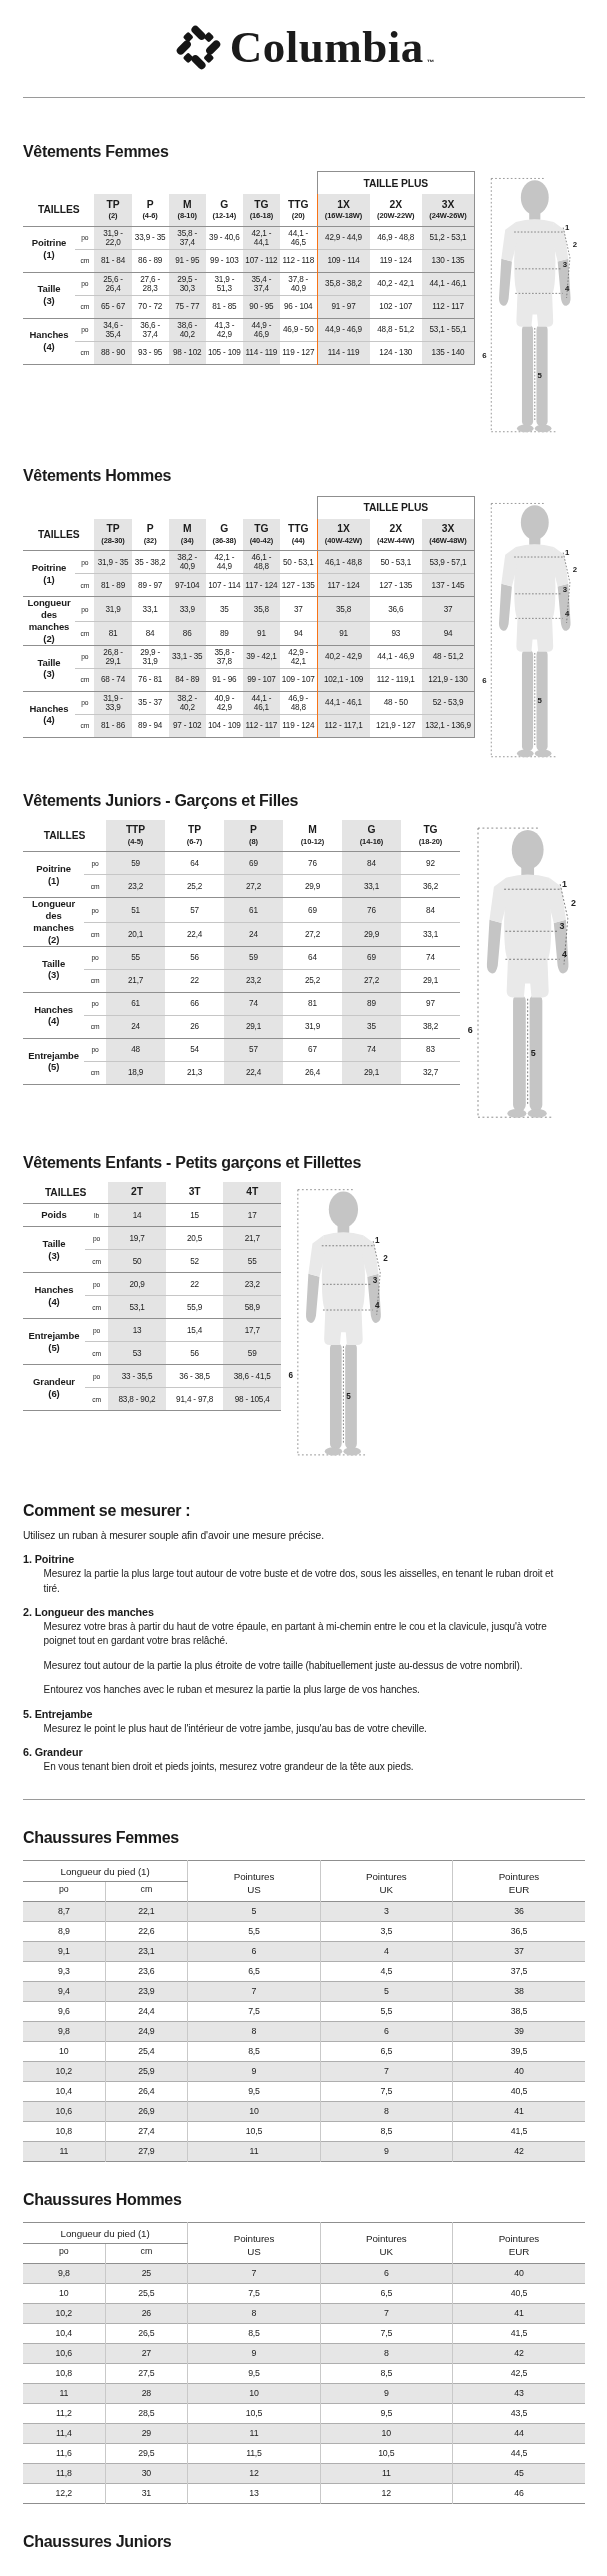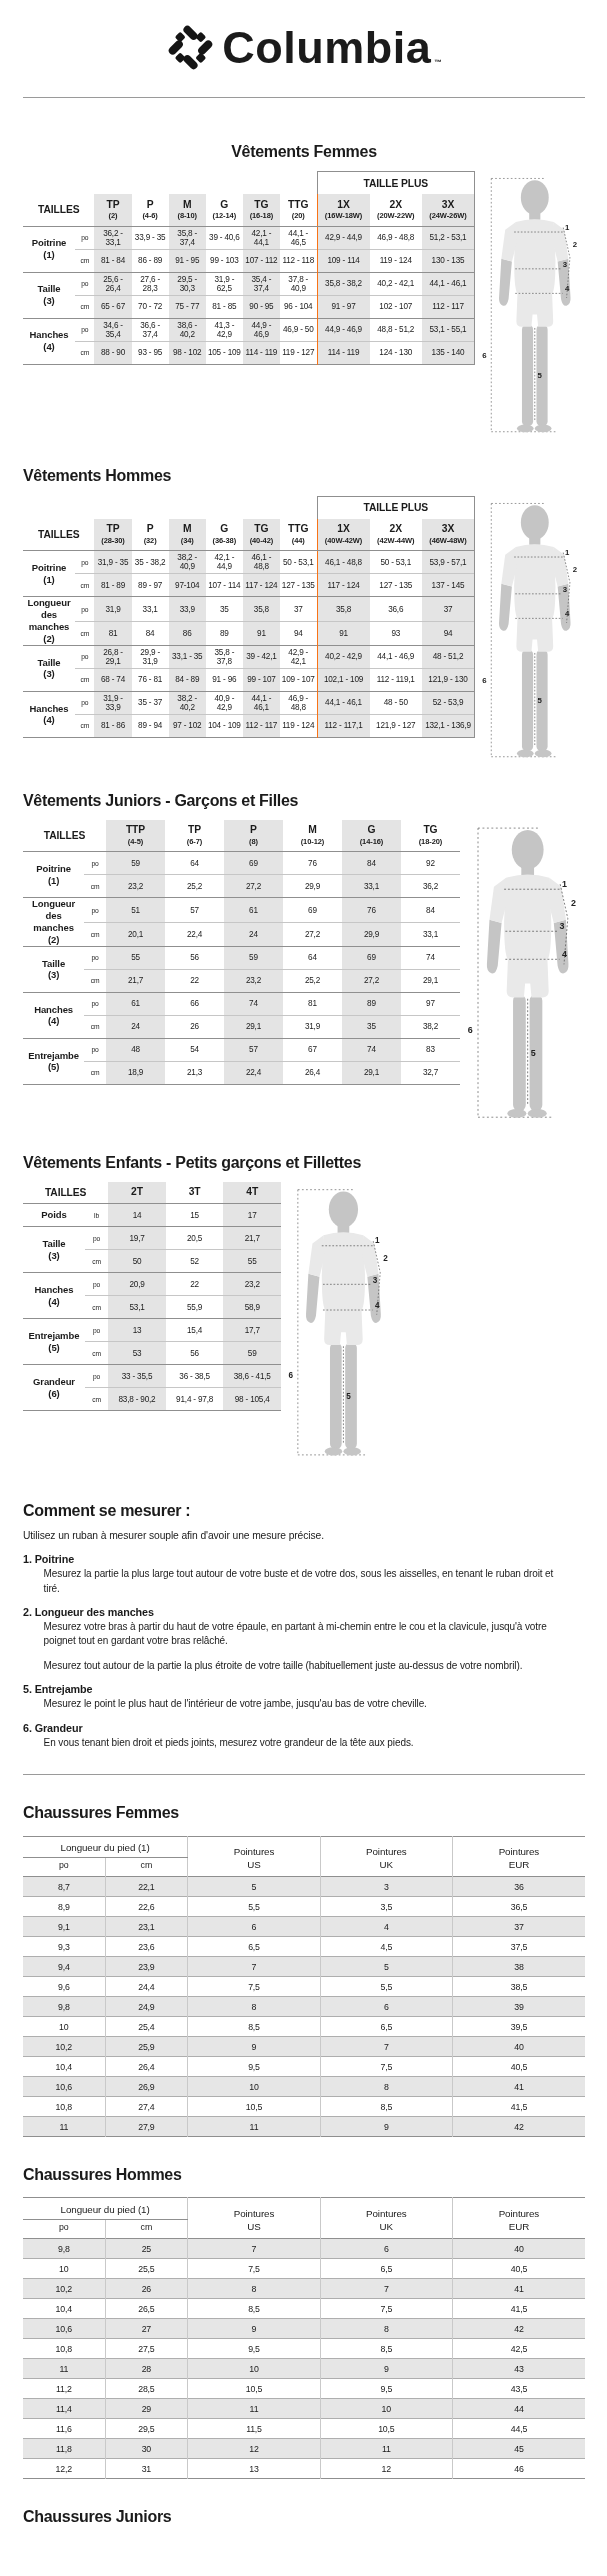--- a/index.html
+++ b/index.html
@@ -7,27 +7,27 @@
   body {
     width: 608px; margin: 0 auto; background: #fff;
     font-family: "Liberation Sans", sans-serif; color: #1b1b1b;
     letter-spacing: -0.1px;
   }
   .page { padding: 0 23px 31px; }
 
   
   .logo-block { display:flex; justify-content:center; align-items:center; gap:7.2px; padding: 23px 0 17.5px; }
   .logo-emblem svg { display:block; }
-  .wordmark { font-family:Liberation Sans, sans-serif; font-weight:bold; font-size:45px; line-height:1; letter-spacing:0.5px; }
+  .wordmark { font-family:Liberation Serif, serif; font-weight:bold; font-size:45px; line-height:1; letter-spacing:0.5px; }
   .tm { font-size:7.7px; font-weight:bold; align-self:flex-end; margin-bottom:5.2px; margin-left:-4.1px; }
   hr.rule { border:none; border-top:1px solid #9a9a9a; margin: 7.2px 0 0; }
 
   
   .section-title { font-size:16px; font-weight:bold; letter-spacing:-0.3px; margin: 29px 0 10.3px; }
-  .first-title { margin-top: 45px; text-align: center; }
+  .first-title { margin-top: 45px; }
 
   
   .clothing-wrap { display:grid; grid-template-columns: 1fr 106px; column-gap: 4px; align-items:start; }
   .clothing-wrap--juniors { grid-template-columns: 1fr 121px; }
   .clothing-wrap--small { grid-template-columns: 258px 111px 1fr; }
   table.clothing { border-collapse:collapse; width:100%; table-layout:fixed; border-bottom:1px solid #8f8f8f; }
   .clothing th, .clothing td { text-align:center; vertical-align:middle; }
   .clothing .tp-spacer { border:none; }
   .clothing .tp-label { border:1px solid #8f8f8f; border-bottom:none; font-size:10.3px; font-weight:bold; height:23px; }
   .clothing tr.size-head th { border-bottom:1px solid #8f8f8f; padding:4.1px 1px 4.6px; }
@@ -154,21 +154,21 @@
                 </th>
               </tr>
             </thead>
             <tbody>
               <tr class="group-first">
                 <td class="label" rowspan="2">
                   <div>Poitrine</div>
                   <div>(1)</div>
                 </td>
                 <td class="unit">po</td>
-                <td class="val band">36,2 - 33,1</td>
+                <td class="val band">31,9 - 22,0</td>
                 <td class="val">33,9 - 35</td>
                 <td class="val band">35,8 - 37,4</td>
                 <td class="val">39 - 40,6</td>
                 <td class="val band">42,1 - 44,1</td>
                 <td class="val">44,1 - 46,5</td>
                 <td class="val band tp-left">42,9 - 44,9</td>
                 <td class="val">46,9 - 48,8</td>
                 <td class="val band tp-right">51,2 - 53,1</td>
               </tr>
               <tr class="subrow">
@@ -185,21 +185,21 @@
               </tr>
               <tr class="group-first">
                 <td class="label" rowspan="2">
                   <div>Taille</div>
                   <div>(3)</div>
                 </td>
                 <td class="unit">po</td>
                 <td class="val band">25,6 - 26,4</td>
                 <td class="val">27,6 - 28,3</td>
                 <td class="val band">29,5 - 30,3</td>
-                <td class="val">31,9 - 62,5</td>
+                <td class="val">31,9 - 51,3</td>
                 <td class="val band">35,4 - 37,4</td>
                 <td class="val">37,8 - 40,9</td>
                 <td class="val band tp-left">35,8 - 38,2</td>
                 <td class="val">40,2 - 42,1</td>
                 <td class="val band tp-right">44,1 - 46,1</td>
               </tr>
               <tr class="subrow">
                 <td class="unit">cm</td>
                 <td class="val band">65 - 67</td>
                 <td class="val">70 - 72</td>
@@ -860,20 +860,21 @@
           <p class="mg-desc">Mesurez la partie la plus large tout autour de votre buste et de votre dos, sous les aisselles, en tenant le ruban droit et tiré.</p>
         </div>
         <div class="mg-item">
           <div class="mg-head"><span>2.</span> <span>Longueur des manches</span></div>
           <p class="mg-desc">Mesurez votre bras à partir du haut de votre épaule, en partant à mi-chemin entre le cou et la clavicule, jusqu'à votre poignet tout en gardant votre bras relâché.</p>
         </div>
         <div class="mg-item">
           <p class="mg-desc">Mesurez tout autour de la partie la plus étroite de votre taille (habituellement juste au-dessus de votre nombril).</p>
         </div>
         <div class="mg-item">
+          <p class="mg-desc">Entourez vos hanches avec le ruban et mesurez la partie la plus large de vos hanches.</p>
         </div>
         <div class="mg-item">
           <div class="mg-head"><span>5.</span> <span>Entrejambe</span></div>
           <p class="mg-desc">Mesurez le point le plus haut de l'intérieur de votre jambe, jusqu'au bas de votre cheville.</p>
         </div>
         <div class="mg-item">
           <div class="mg-head"><span>6.</span> <span>Grandeur</span></div>
           <p class="mg-desc">En vous tenant bien droit et pieds joints, mesurez votre grandeur de la tête aux pieds.</p>
         </div>
       </div>

